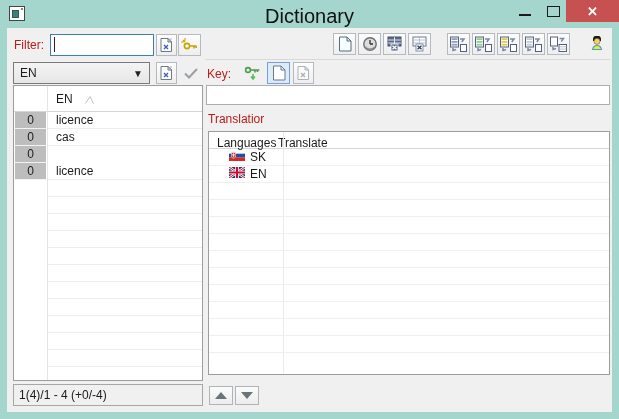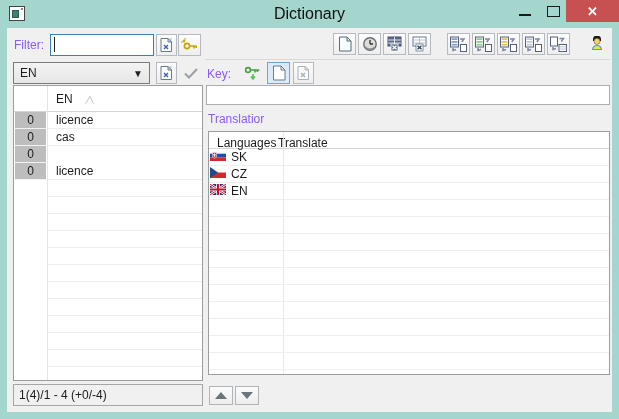--- a/index.html
+++ b/index.html
@@ -6,31 +6,31 @@
   html,body { width:619px; height:419px; }
   body { font-family:"Liberation Sans", sans-serif; font-size:12px; color:#1b1b1b; }
 
   .window { position:relative; width:619px; height:419px; background:#a4d6ce; outline:1px solid #7fb3ab; overflow:hidden; }
 
   
   .titlebar { position:absolute; left:0; top:0; width:619px; height:28px; }
   .app-icon { position:absolute; left:9px; top:6px; width:16px; height:15px; background:#fff; border:1px solid #444; }
   .app-icon .inner { position:absolute; left:2px; top:3px; width:7px; height:8px; background:#3f7f77; border:1px solid #2c5c56; }
   .app-icon .dot { position:absolute; right:1px; top:1px; width:2px; height:2px; background:#888; }
-  .title-text { position:absolute; left:0; top:5px; width:619px; text-align:center; font-size:16px; color:#111; }
+  .title-text { position:absolute; left:0; top:5px; width:619px; text-align:center; font-size:20px; color:#111; }
   .cap-btn { position:absolute; top:0; height:22px; display:flex; align-items:center; justify-content:center; cursor:default; }
   .btn-min { left:512px; width:26px; }
   .btn-min .glyph { width:12px; height:2px; background:#1a1a1a; margin-top:8px; }
   .btn-max { left:540px; width:26px; }
   .btn-max .glyph { width:13px; height:11px; border:1px solid #1a1a1a; background:transparent; }
   .btn-close { left:566px; width:53px; color:#fff; font-size:13px; font-weight:bold; }
 
   
   .client { position:absolute; left:7px; top:28px; width:605px; height:384px; background:#f0f0f0; }
-  .lbl { position:absolute; color:#8b5cf6; }
+  .lbl { position:absolute; color:#b91c1c; }
 
   input.txt { position:absolute; border:1px solid #abadb3; background:#fff; font-family:"Liberation Sans",sans-serif; font-size:12px; padding:0 3px; outline:none; }
   input.txt.focused { border:1px solid #3c7fb1; }
 
   .tbtn { position:absolute; width:23px; height:22px; border:1px solid #b4bac0; background:linear-gradient(#fdfdfd,#eeeeee); display:flex; align-items:center; justify-content:center; }
   .tbtn.flat { border:1px solid transparent; background:transparent; }
   .tbtn.selected { border:1px solid #78a0d4; background:#dcebfa; }
   .tbtn svg { display:block; }
 
   .divider { position:absolute; height:1px; background:#d9d9d9; }
@@ -51,21 +51,21 @@
   #term-grid .grid-header { height:26px; }
   #term-grid .vline { position:absolute; left:33px; top:0; bottom:0; width:1px; background:#e4e4e4; }
   .num-cell { left:1px; width:31px; background:#bdbdbd; border-bottom:1px solid #f2f2f2; text-align:center; }
   .term-cell { left:34px; right:0; border-bottom:1px solid #ededed; padding-left:8px; }
   .empty-cell { left:34px; right:0; border-bottom:1px solid #ededed; }
 
   
   #lang-grid { left:201px; top:103px; width:402px; height:244px; }
   #lang-grid .grid-header { height:17px; }
   #lang-grid .vline { position:absolute; left:74px; top:0; bottom:0; width:1px; background:#e9e9e9; }
-  .lang-cell { left:0; width:74px; border-bottom:1px solid #efefef; display:flex; align-items:center; padding-left:1px; gap:5px; }
+  .lang-cell { left:0; width:74px; border-bottom:1px solid #efefef; display:flex; align-items:center; padding-left:20px; gap:5px; }
   .trans-cell { left:75px; right:0; border-bottom:1px solid #efefef; padding-left:6px; }
   .flag { width:16px; height:11px; flex:0 0 16px; }
 
   
   .status-box { position:absolute; left:6px; top:356px; width:190px; height:22px; border:1px solid #a6a6a6; background:#f0f0f0; line-height:20px; padding-left:5px; }
   .nav-btn { position:absolute; top:358px; width:24px; height:19px; border:1px solid #aeb4b8; background:linear-gradient(#fbfbfb,#ededed); display:flex; align-items:center; justify-content:center; }
   .tri-up { width:0; height:0; border-left:6px solid transparent; border-right:6px solid transparent; border-bottom:7px solid #69757a; }
   .tri-down { width:0; height:0; border-left:6px solid transparent; border-right:6px solid transparent; border-top:7px solid #69757a; }
   .cancel-btn { position:absolute; left:515px; top:357px; width:88px; height:22px; border:1px solid #858585; background:linear-gradient(#fdfdfd,#eeeeee); font-family:"Liberation Sans",sans-serif; font-size:12px; color:#111; }
 
@@ -369,31 +369,20 @@
                   <path d="M2.5 2.5 h4 v4.5 l-2 1.5 -2 -1.5 z" fill="#d02a2a" stroke="#fff" stroke-width="0.5"></path>
                   <path d="M4.5 3.2 v4 M3.2 4.5 h2.6 M3.4 5.8 h2.2" stroke="#fff" stroke-width="0.7"></path>
                 </svg></span>
               <span>SK</span>
             </div>
             <div class="gcell trans-cell"></div>
           </div>
           <div class="grow">
             <div class="gcell lang-cell">
               <span><svg class="flag" viewBox="0 0 16 11">
-                  <rect width="16" height="5.5" fill="#fff"></rect>
-                  <rect y="5.5" width="16" height="5.5" fill="#d02a2a"></rect>
-                  <path d="M0 0 L8 5.5 L0 11 z" fill="#1f4a8c"></path>
-                </svg></span>
-              <span>CZ</span>
-            </div>
-            <div class="gcell trans-cell"></div>
-          </div>
-          <div class="grow">
-            <div class="gcell lang-cell">
-              <span><svg class="flag" viewBox="0 0 16 11">
                   <rect width="16" height="11" fill="#1f3c7a"></rect>
                   <path d="M0 0 L16 11 M16 0 L0 11" stroke="#fff" stroke-width="2.4"></path>
                   <path d="M0 0 L16 11 M16 0 L0 11" stroke="#c8102e" stroke-width="1"></path>
                   <path d="M8 0 V11 M0 5.5 H16" stroke="#fff" stroke-width="3.6"></path>
                   <path d="M8 0 V11 M0 5.5 H16" stroke="#c8102e" stroke-width="2"></path>
                 </svg></span>
               <span>EN</span>
             </div>
             <div class="gcell trans-cell"></div>
           </div>

